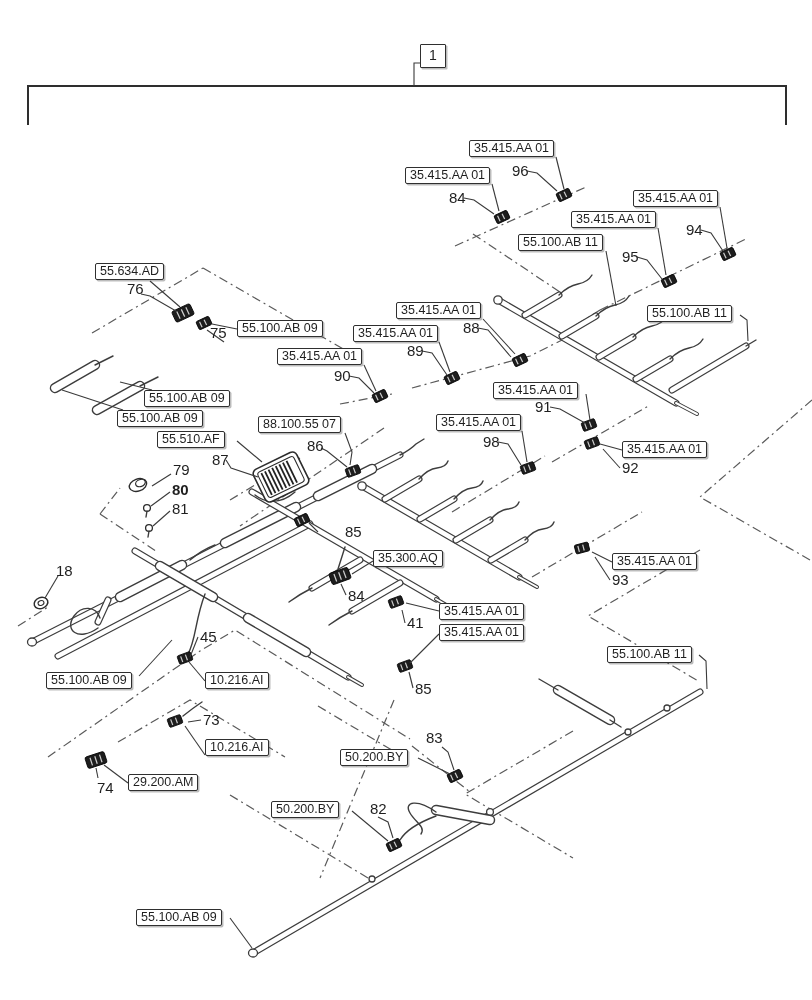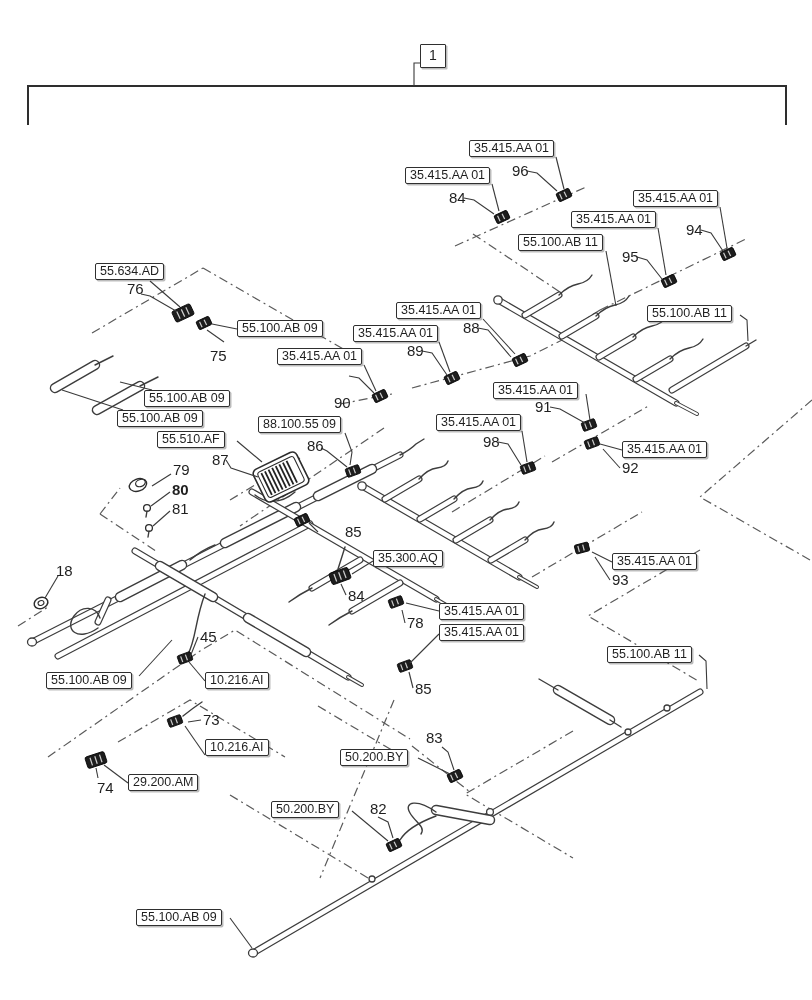--- a/index.html
+++ b/index.html
@@ -32,21 +32,21 @@
 
 <div id="stage">
 
   <div id="callout1">1</div>
   <div id="labels-layer">
       <div class="code" style="left: 95px; top: 263px;">55.634.AD</div>
       <div class="code" style="left: 237px; top: 320px;">55.100.AB 09</div>
       <div class="code" style="left: 144px; top: 390px;">55.100.AB 09</div>
       <div class="code" style="left: 117px; top: 410px;">55.100.AB 09</div>
       <div class="code" style="left: 157px; top: 431px;">55.510.AF</div>
-      <div class="code" style="left: 258px; top: 416px;">88.100.55 09</div>
+      <div class="code" style="left: 258px; top: 416px;">88.100.55 07</div>
       <div class="code" style="left: 469px; top: 140px;">35.415.AA 01</div>
       <div class="code" style="left: 405px; top: 167px;">35.415.AA 01</div>
       <div class="code" style="left: 633px; top: 190px;">35.415.AA 01</div>
       <div class="code" style="left: 571px; top: 211px;">35.415.AA 01</div>
       <div class="code" style="left: 518px; top: 234px;">55.100.AB 11</div>
       <div class="code" style="left: 647px; top: 305px;">55.100.AB 11</div>
       <div class="code" style="left: 396px; top: 302px;">35.415.AA 01</div>
       <div class="code" style="left: 353px; top: 325px;">35.415.AA 01</div>
       <div class="code" style="left: 277px; top: 348px;">35.415.AA 01</div>
       <div class="code" style="left: 493px; top: 382px;">35.415.AA 01</div>
@@ -58,37 +58,37 @@
       <div class="code" style="left: 439px; top: 624px;">35.415.AA 01</div>
       <div class="code" style="left: 607px; top: 646px;">55.100.AB 11</div>
       <div class="code" style="left: 46px; top: 672px;">55.100.AB 09</div>
       <div class="code" style="left: 205px; top: 672px;">10.216.AI</div>
       <div class="code" style="left: 205px; top: 739px;">10.216.AI</div>
       <div class="code" style="left: 128px; top: 774px;">29.200.AM</div>
       <div class="code" style="left: 340px; top: 749px;">50.200.BY</div>
       <div class="code" style="left: 271px; top: 801px;">50.200.BY</div>
       <div class="code" style="left: 136px; top: 909px;">55.100.AB 09</div>
       <div class="num" style="left: 127px; top: 281px;">76</div>
-      <div class="num" style="left: 210px; top: 348px;">75</div>
+      <div class="num" style="left: 210px; top: 325px;">75</div>
       <div class="num" style="left: 512px; top: 163px;">96</div>
       <div class="num" style="left: 449px; top: 190px;">84</div>
       <div class="num" style="left: 686px; top: 222px;">94</div>
       <div class="num" style="left: 622px; top: 249px;">95</div>
       <div class="num" style="left: 463px; top: 320px;">88</div>
       <div class="num" style="left: 407px; top: 343px;">89</div>
-      <div class="num" style="left: 334px; top: 368px; margin-top: 27px;">90</div>
+      <div class="num" style="left: 334px; top: 368px;">90</div>
       <div class="num" style="left: 535px; top: 399px;">91</div>
       <div class="num" style="left: 483px; top: 434px;">98</div>
       <div class="num" style="left: 622px; top: 460px;">92</div>
       <div class="num" style="left: 612px; top: 572px;">93</div>
       <div class="num" style="left: 307px; top: 438px;">86</div>
       <div class="num" style="left: 212px; top: 452px;">87</div>
       <div class="num" style="left: 320px; top: 524px; margin-left: 25px;">85</div>
       <div class="num" style="left: 348px; top: 588px;">84</div>
-      <div class="num" style="left: 407px; top: 615px;">78</div>
+      <div class="num" style="left: 407px; top: 615px;">41</div>
       <div class="num" style="left: 415px; top: 681px;">85</div>
       <div class="num" style="left: 173px; top: 462px;">79</div>
       <div class="num" style="left: 172px; top: 482px; font-weight: bold;">80</div>
       <div class="num" style="left: 172px; top: 501px;">81</div>
       <div class="num" style="left: 56px; top: 563px;">18</div>
       <div class="num" style="left: 200px; top: 629px;">45</div>
       <div class="num" style="left: 203px; top: 712px;">73</div>
       <div class="num" style="left: 97px; top: 780px;">74</div>
       <div class="num" style="left: 426px; top: 730px;">83</div>
       <div class="num" style="left: 370px; top: 801px;">82</div>

